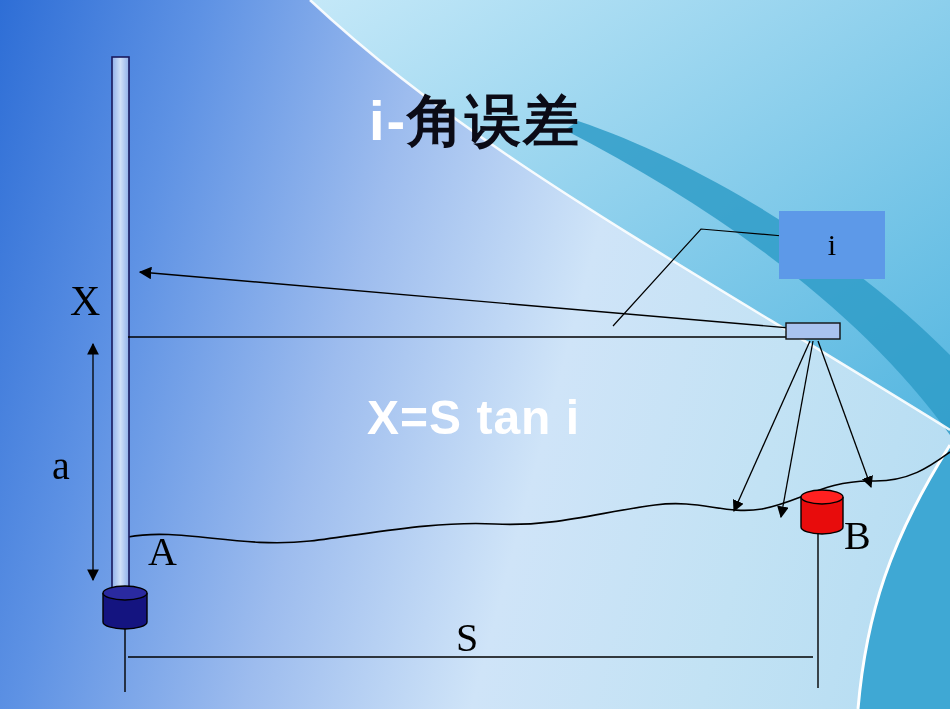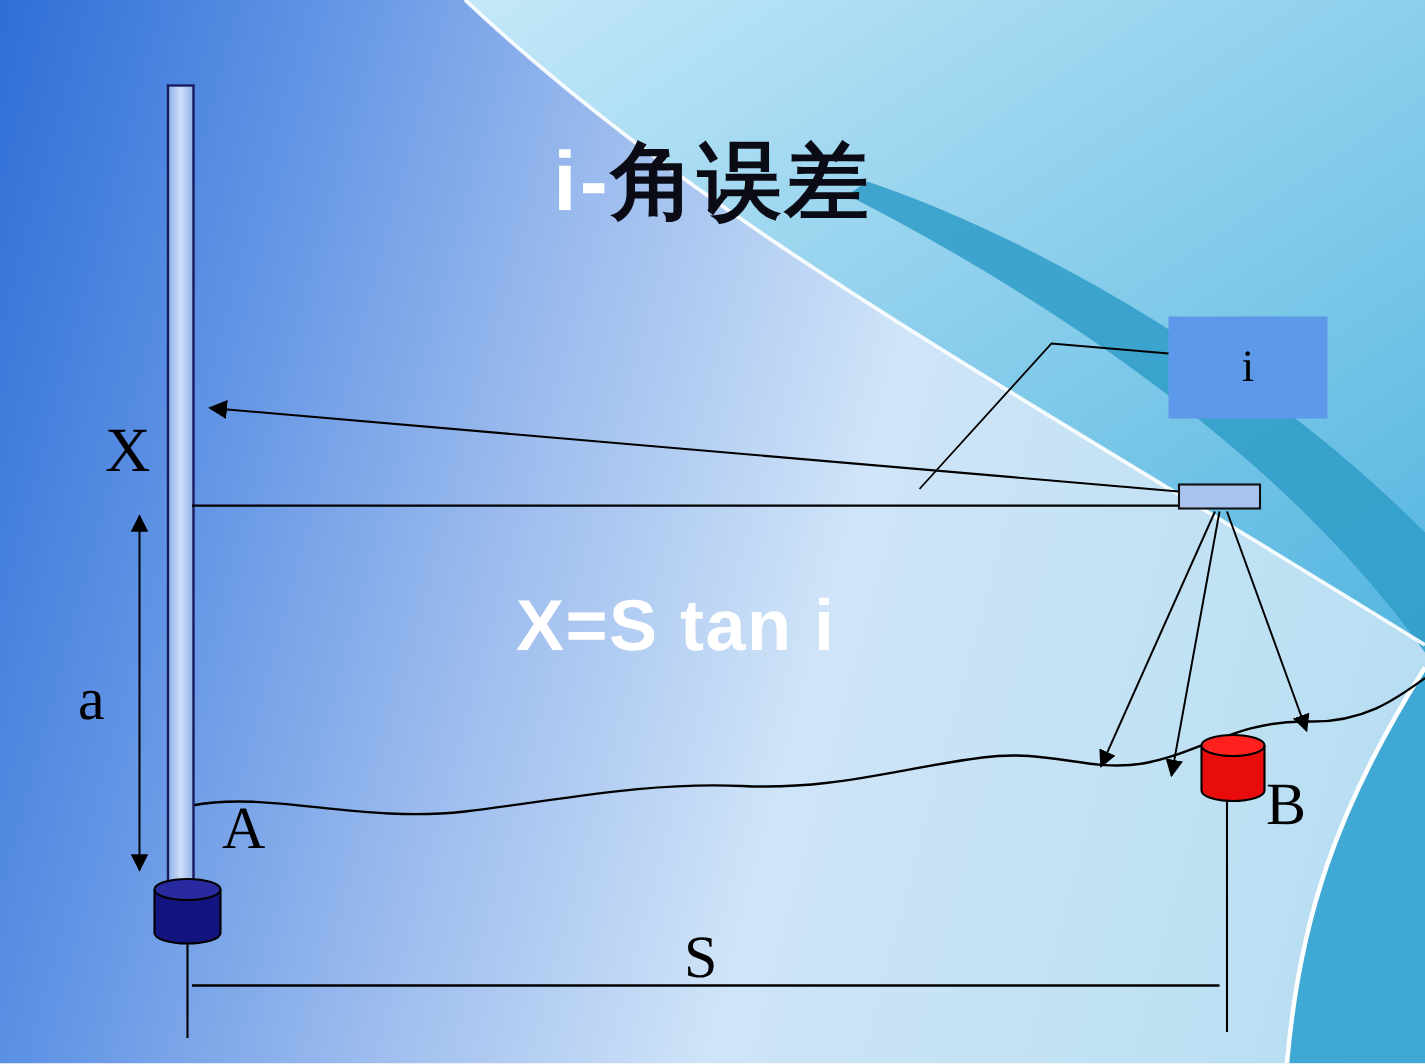--- a/index.html
+++ b/index.html
@@ -14,21 +14,21 @@
     position:absolute;left:0;top:48px;width:100%;text-align:center;
     font-size:56px;letter-spacing:2px;margin-top:36px;
   }
   .title .tp{
     font-family:"Liberation Sans", sans-serif;font-weight:bold;color:#ffffff;
   }
   .title .tm{
     font-family:"Liberation Serif", serif;font-weight:bold;color:#0b0b16;
   }
   .formula{
-    position:absolute;left:344px;top:390px;
+    position:absolute;left:367px;top:390px;
     font-family:"Liberation Sans", sans-serif;font-weight:600;
     font-size:48px;color:#ffffff;letter-spacing:1px;white-space:nowrap;
   }
   .lbl{
     position:absolute;color:#000;font-family:"Liberation Serif", serif;
     line-height:1;white-space:nowrap;
   }
   .lbl-x{left:70px;top:280px;font-size:42px;}
   .lbl-a{left:52px;top:446px;font-size:40px;}
   .lbl-A{left:148px;top:532px;font-size:40px;}

